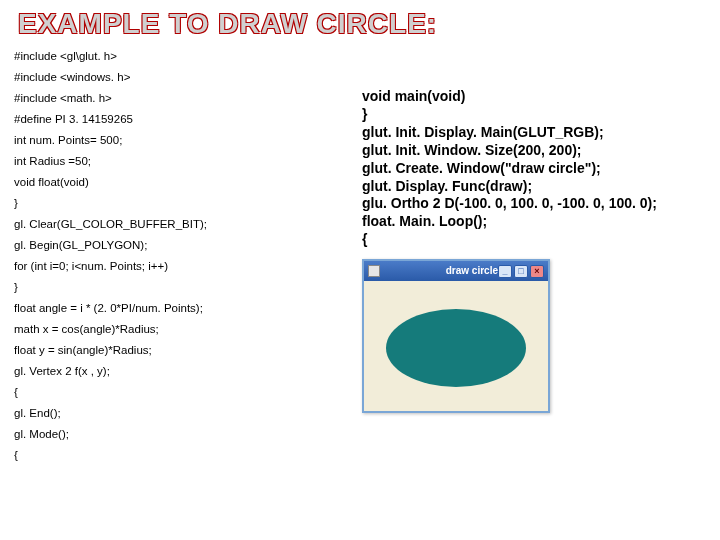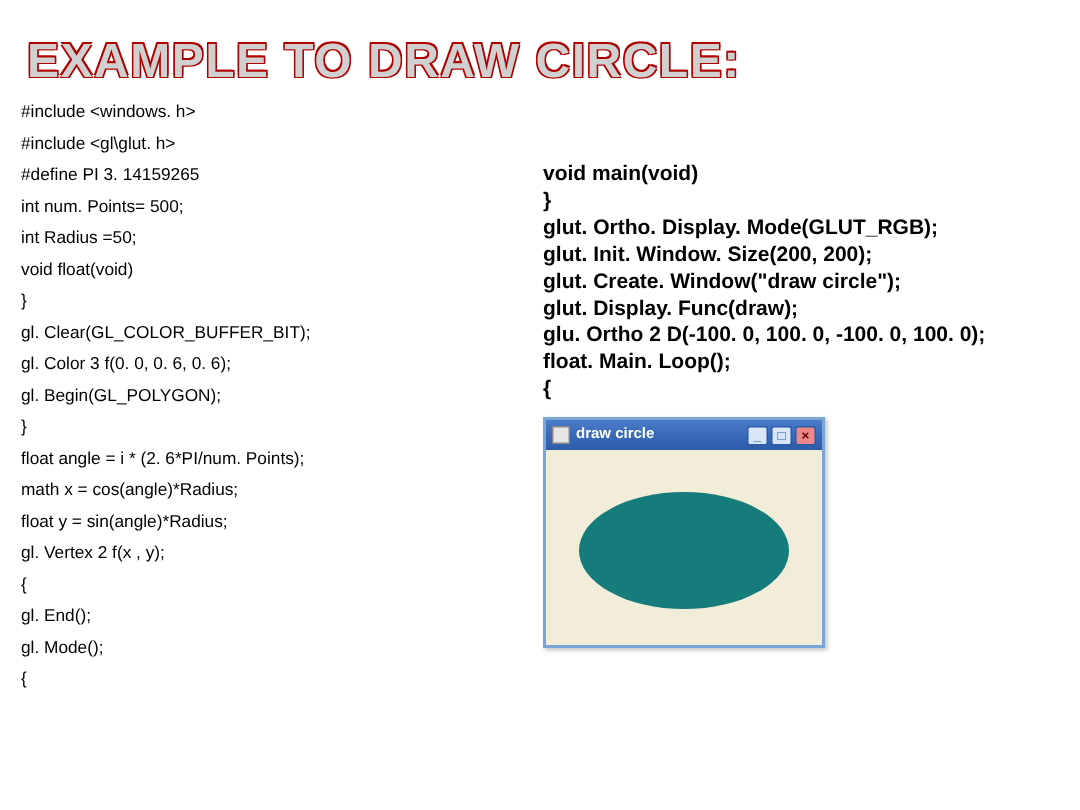--- a/index.html
+++ b/index.html
@@ -5,30 +5,30 @@
   * { box-sizing: border-box; margin: 0; padding: 0; }
   body {
     width: 720px;
     height: 540px;
     background: #ffffff;
     font-family: Arial, sans-serif;
     overflow: hidden;
     position: relative;
   }
   .title {
-    font-size: 32px;
+    font-size: 28px;
     font-weight: bold;
     color: #d0d0d0;
     text-shadow:
       -1px -1px 0 #b00000,
        1px -1px 0 #b00000,
       -1px  1px 0 #b00000,
        1px  1px 0 #b00000;
     letter-spacing: 1px;
-    padding: 22px 0 6px 18px;
+    padding: 8px 0 6px 18px;
   }
   .columns {
     display: flex;
     flex-direction: row;
     padding-left: 14px;
   }
   .left-col {
     width: 338px;
     font-size: 11.5px;
     color: #000;
@@ -61,21 +61,21 @@
     padding: 0 4px;
     font-size: 10px;
     color: #fff;
   }
   .win-ico {
     width: 12px; height: 12px;
     background: #e6e6e6;
     border: 1px solid #888;
     margin-right: 4px;
   }
-  .win-title { flex: 1; }
+  .win-title { flex: 1; text-align: right; }
   .win-btns { display: flex; gap: 2px; }
   .win-btn {
     width: 14px; height: 13px;
     background: #d9e6f7;
     border: 1px solid #2a5aa8;
     border-radius: 2px;
     font-size: 9px;
     line-height: 11px;
     text-align: center;
     color: #2a5aa8;
@@ -96,45 +96,46 @@
   }
 </style>
 </head>
 <body>
 
 <div class="title">EXAMPLE TO DRAW CIRCLE:</div>
 
 <div class="columns">
 
   <div class="left-col">
+    <div>#include &lt;gl\glut. h&gt;</div>
     <div>#include &lt;windows. h&gt;</div>
-    <div>#include &lt;gl\glut. h&gt;</div>
+    <div>#include &lt;math. h&gt;</div>
     <div>#define PI 3. 14159265</div>
     <div>int num. Points= 500;</div>
     <div>int Radius =50;</div>
     <div>void float(void)</div>
     <div>}</div>
     <div>gl. Clear(GL_COLOR_BUFFER_BIT);</div>
-    <div>gl. Color 3 f(0. 0, 0. 6, 0. 6);</div>
     <div>gl. Begin(GL_POLYGON);</div>
+    <div>for (int i=0; i&lt;num. Points; i++)</div>
     <div>}</div>
-    <div>float angle = i * (2. 6*PI/num. Points);</div>
+    <div>float angle = i * (2. 0*PI/num. Points);</div>
     <div>math x = cos(angle)*Radius;</div>
     <div>float y = sin(angle)*Radius;</div>
     <div>gl. Vertex 2 f(x , y);</div>
     <div>{</div>
     <div>gl. End();</div>
     <div>gl. Mode();</div>
     <div>{</div>
   </div>
 
   <div class="right-col">
     <div>void main(void)</div>
     <div>}</div>
-    <div>glut. Ortho. Display. Mode(GLUT_RGB);</div>
+    <div>glut. Init. Display. Main(GLUT_RGB);</div>
     <div>glut. Init. Window. Size(200, 200);</div>
     <div>glut. Create. Window("draw circle");</div>
     <div>glut. Display. Func(draw);</div>
     <div>glu. Ortho 2 D(-100. 0, 100. 0, -100. 0, 100. 0);</div>
     <div>float. Main. Loop();</div>
     <div>{</div>
 
     <div class="screenshot">
       <div class="win-titlebar">
         <div class="win-ico"></div>

